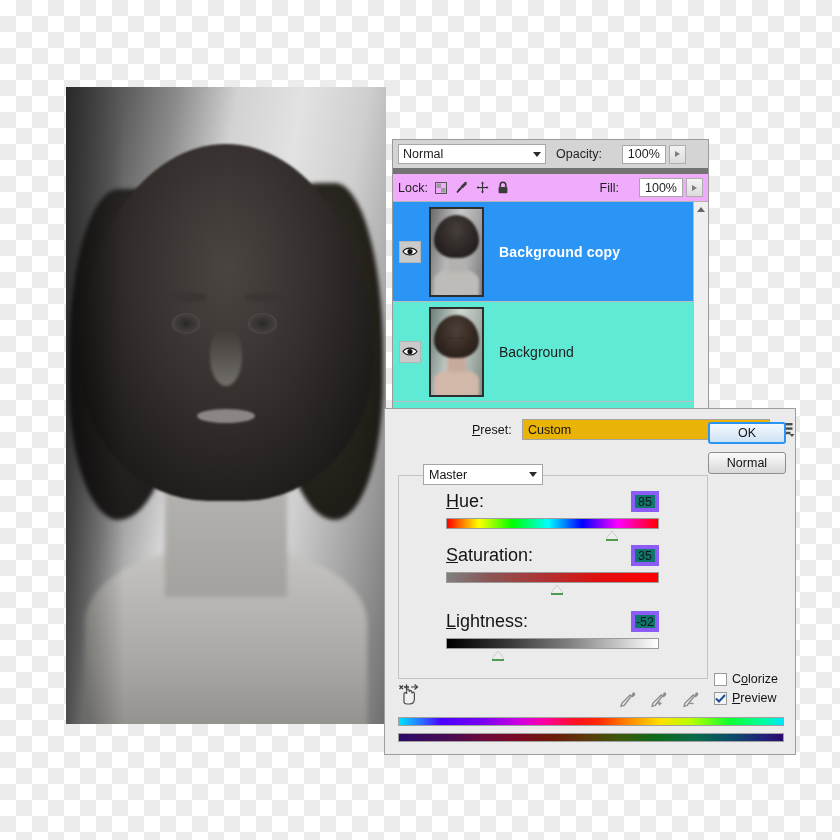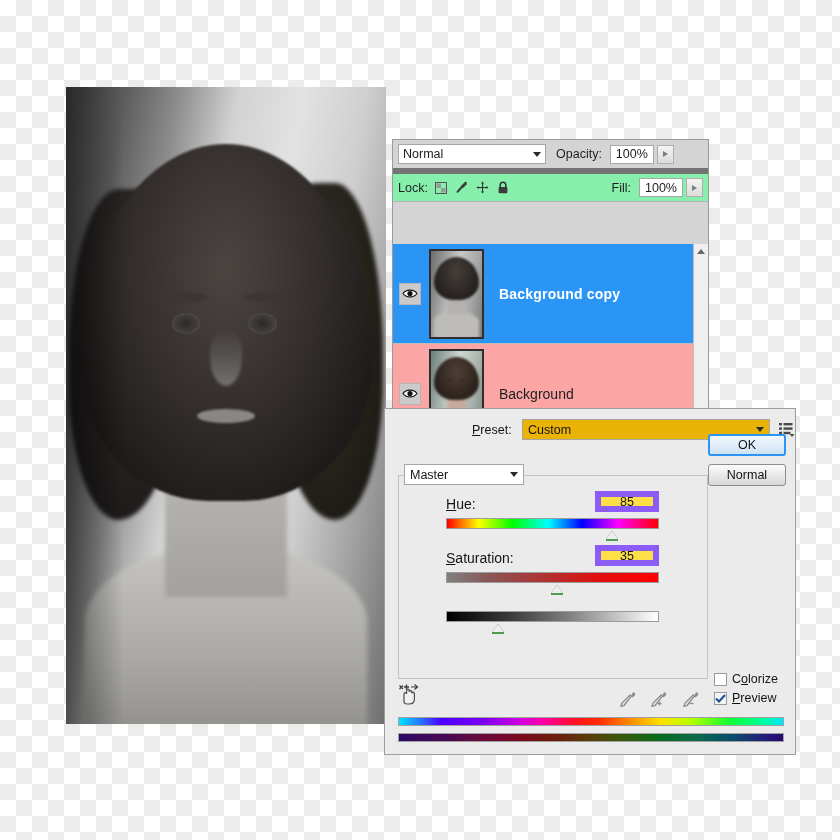--- a/index.html
+++ b/index.html
@@ -102,37 +102,37 @@
     display:flex;align-items:center;padding:0 4px;box-sizing:border-box;
     font-size:12.5px;position:relative;
   }
   .blend-select .cap{flex:1;}
   .caret{width:0;height:0;border-left:4.5px solid transparent;border-right:4.5px solid transparent;
          border-top:5px solid #2a2a2a;}
   .lp-row1 .opa-label{margin-left:10px;font-size:12.5px;}
   .numbox{
     width:44px;height:19px;background:#fff;border:1px solid #a7a7a7;
     display:flex;align-items:center;justify-content:center;font-size:12.5px;
-    margin-left:8px;box-sizing:border-box;
+    margin-left:20px;box-sizing:border-box;
   }
   .spin{
     width:17px;height:19px;margin-left:3px;border:1px solid #aeaeae;
     background:linear-gradient(180deg,#f3f3f3,#dcdcdc);
     display:flex;align-items:center;justify-content:center;box-sizing:border-box;
   }
   .spin i{display:block;width:0;height:0;border-top:3.5px solid transparent;
           border-bottom:3.5px solid transparent;border-left:5px solid #7d7d7d;}
   .lp-row2{height:27px;display:flex;align-items:center;padding:0 5px;
-           border-bottom:1px solid #b4b4b4;background:#86efac;}
+           border-bottom:1px solid #b4b4b4;background:#f0abfc;}
   .lock-label{margin-right:7px;}
   .lockicons{display:flex;align-items:center;gap:8px;}
   .lockicons svg{display:block;}
   .fill-wrap{margin-left:auto;display:flex;align-items:center;}
 
-  .layer-list{position:relative;height:213px;background:#fca5a5;margin-top:42px;}
+  .layer-list{position:relative;height:213px;background:#5eead4;}
   .layer-row{height:100px;display:flex;align-items:center;box-sizing:border-box;
              border-bottom:1px solid #bcbcbc;padding-left:2px;}
   .layer-row.sel{background:#2a95f5;}
   .eye-cell{width:30px;display:flex;align-items:center;justify-content:center;}
   .eye-box{width:22px;height:22px;background:#cacaca;border:1px solid #b5b5b5;
            display:flex;align-items:center;justify-content:center;box-sizing:border-box;}
   .thumb{
     width:55px;height:90px;border:2px solid #2e2e2e;box-sizing:border-box;
     margin-left:4px;position:relative;overflow:hidden;background:#b9b9b9;
   }
@@ -176,44 +176,44 @@
   }
   .preset-row{display:flex;align-items:center;padding:10px 0 0 9px;justify-content:flex-end;}
   .preset-row .lbl{width:50px;}
   .preset-select{
     width:248px;height:21px;background:#eab308;border:1px solid #a5a5a5;
     display:flex;align-items:center;padding:0 5px;box-sizing:border-box;
   }
   .preset-select .cap{flex:1;}
   .menu-icon{margin-left:9px;display:flex;align-items:center;}
 
-  .okcancel{position:absolute;right:9px;top:25px;width:78px;}
+  .okcancel{position:absolute;right:9px;top:13px;width:78px;}
   .btn{
     width:78px;height:22px;display:flex;align-items:center;justify-content:center;
     font-size:12.5px;box-sizing:border-box;border-radius:3px;
     background:linear-gradient(180deg,#fbfbfb,#d8d8d8);border:1px solid #8e8e8e;
   }
   .btn.ok{border:2px solid #2a95f5;background:linear-gradient(180deg,#f2f8fd,#cfe3f3);margin-bottom:8px;}
 
   .group{
     position:absolute;left:13px;top:66px;width:310px;height:204px;
     border:1px solid #c2c2c2;box-sizing:border-box;
   }
   .channel-select{
-    position:absolute;left:19px;top:55px;width:120px;height:21px;
+    position:absolute;left:38px;top:55px;width:120px;height:21px;
     background:#fff;border:1px solid #a5a5a5;display:flex;align-items:center;
     padding:0 5px;box-sizing:border-box;z-index:3;font-size:12.5px;
   }
   .channel-select .cap{flex:1;}
 
   .slider-block{position:absolute;left:61px;width:213px;}
   .sb-head{display:flex;align-items:flex-end;justify-content:space-between;margin-bottom:6px;}
-  .sb-head .lbl{font-size:14px;}
+  .sb-head .lbl{font-size:18px;}
   .sb-head .val{
-    width:64px;height:21px;background:#fde047;border:6px solid #8b5cf6;
+    width:28px;height:21px;background:#0f766e;border:4px solid #8b5cf6;
     display:flex;align-items:center;justify-content:center;box-sizing:border-box;font-size:12.5px;
   }
   .track{height:11px;border:1px solid #9c9c9c;box-sizing:border-box;position:relative;}
   .track.hue{background:linear-gradient(90deg,#ff0000 0%,#ffff00 15%,#00ff00 31%,#00ffff 48%,#0000ff 64%,#ff00ff 81%,#ff0000 100%);}
   .track.sat{background:linear-gradient(90deg,#808080 0%,#8a5555 20%,#b23030 48%,#e00f0f 72%,#ff0000 100%);}
   .track.light{background:linear-gradient(90deg,#000000 0%,#3a3a3a 30%,#808080 58%,#c9c9c9 82%,#ffffff 100%);}
   .knob{
     position:absolute;top:12px;width:0;height:0;
     border-left:6px solid transparent;border-right:6px solid transparent;
     border-bottom:8px solid #eeeeee;
@@ -412,20 +412,24 @@
     <div class="sb-head">
       <span class="lbl"><span class="ul">S</span><span>aturation:</span></span>
       <span class="val">35</span>
     </div>
     <div class="track sat">
       <span class="knob" style="left:calc(52% - 6px)"></span>
     </div>
   </div>
 
   <div class="slider-block" style="top:202px">
+    <div class="sb-head">
+      <span class="lbl"><span class="ul">L</span><span>ightness:</span></span>
+      <span class="val">-52</span>
+    </div>
     <div class="track light">
       <span class="knob" style="left:calc(24% - 6px)"></span>
     </div>
   </div>
 
   <span class="hand-icon">
     <svg width="22" height="21" viewBox="0 0 22 21">
       <path d="M6 18 V10 a1.3 1.3 0 0 1 2.6 0 V6.5 a1.3 1.3 0 0 1 2.6 0 V8 a1.3 1.3 0 0 1 2.6 0 V9.5 a1.3 1.3 0 0 1 2.6 0 V15 c0 3-2 5-5 5 H9 c-2 0-3-1-3-2z" fill="#f0f0f0" stroke="#4a4a4a" stroke-width="1.2"></path>
       <path d="M1.5 1.5 l3.5 3.5 M5 1.5 l-3.5 3.5" stroke="#3c3c3c" stroke-width="1.3"></path>
       <path d="M8.5 0.5 v5 M6 3 h5" stroke="#3c3c3c" stroke-width="1.3"></path>

